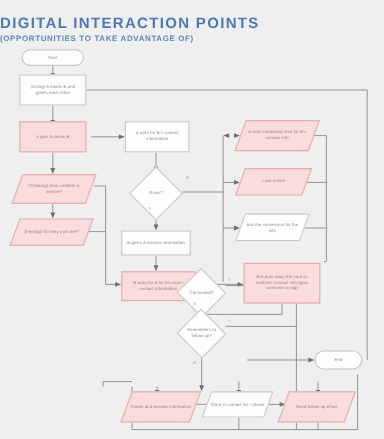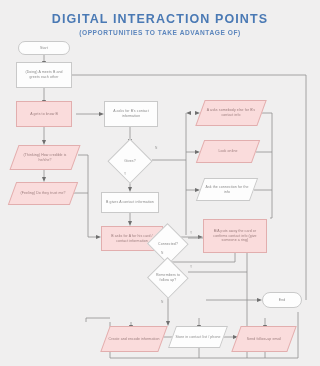--- a/index.html
+++ b/index.html
@@ -21,21 +21,21 @@
     width: 320px;
     height: 366px;
   }
 
   
   .title-block {
     position: absolute;
     left: 0;
     top: 12px;
     width: 320px;
-    text-align: center;
+    text-align: left;
     z-index: 5;
   }
   .title {
     color: #4a79b4;
     font-size: 12.5px;
     font-weight: bold;
     letter-spacing: 1.1px;
     line-height: 14px;
     margin: 0;
   }

